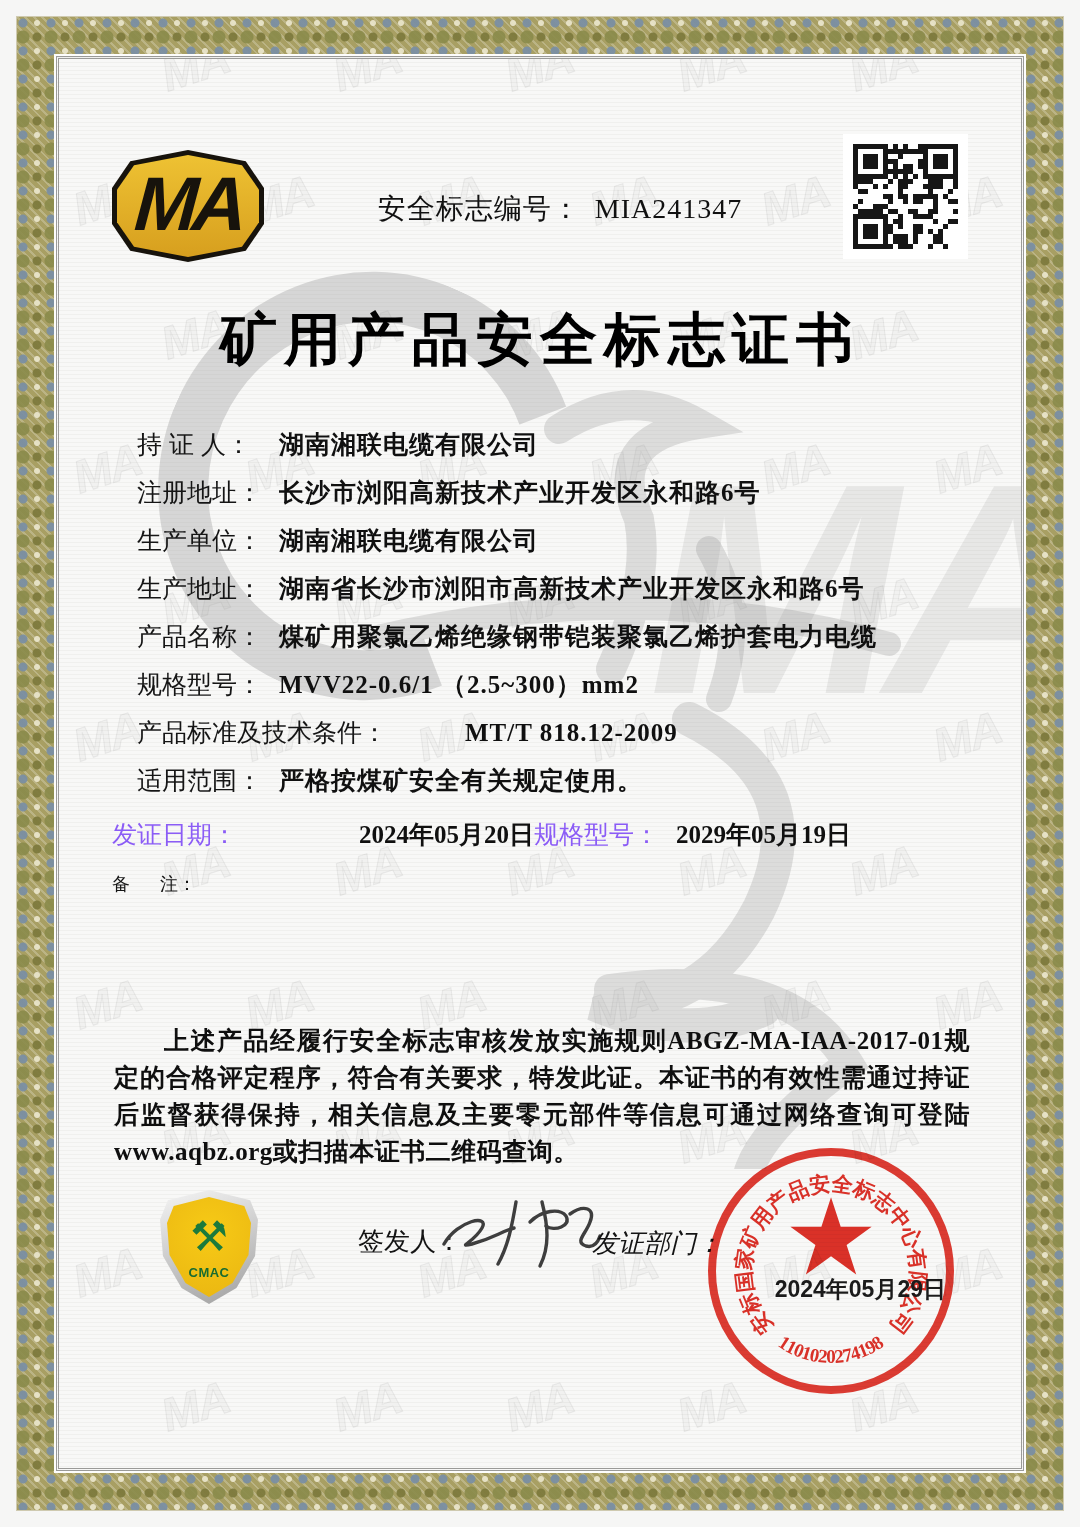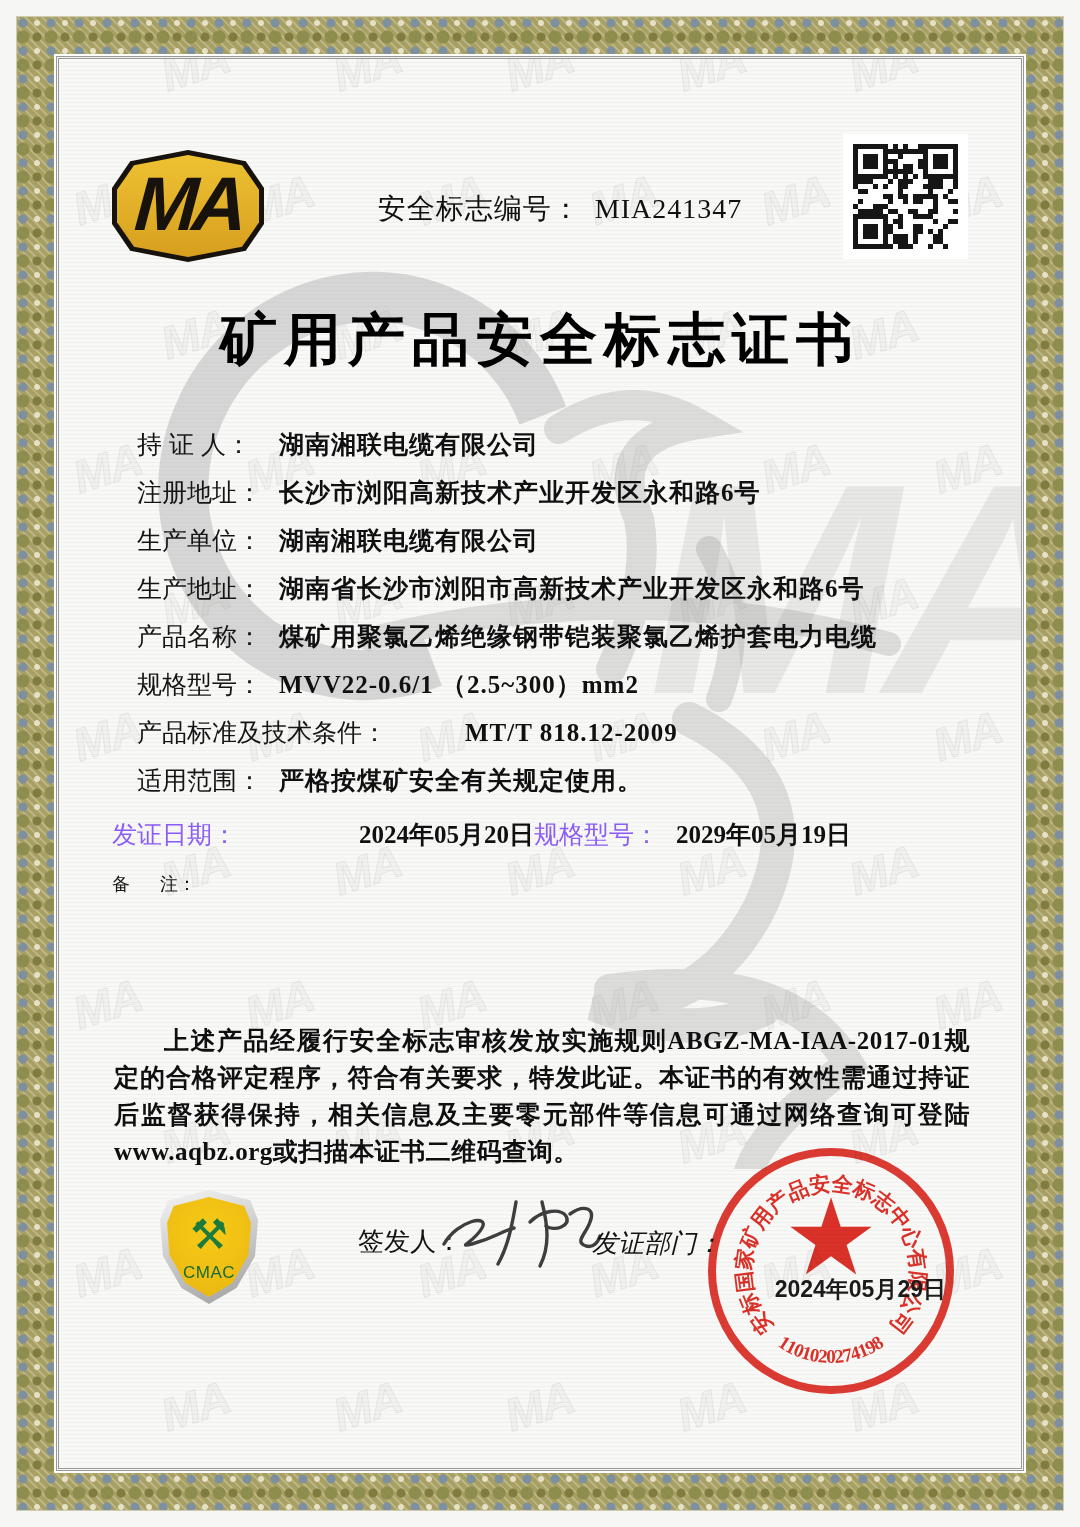--- a/index.html
+++ b/index.html
@@ -76,21 +76,21 @@
 
   
   .cmac{position:absolute;left:160px;top:1190px;width:98px;height:114px;z-index:2;
     background:linear-gradient(160deg,#f5f5f5,#9f9f9f);
     clip-path:polygon(50% 0%,92% 9%,100% 26%,97% 58%,78% 86%,50% 100%,22% 86%,3% 58%,0% 26%,8% 9%);
     display:flex;align-items:center;justify-content:center;}
   .cmac .in{width:84px;height:100px;background:radial-gradient(circle at 50% 35%,#f7ca16,#e9b511);
     clip-path:polygon(50% 0%,92% 9%,100% 26%,97% 58%,78% 86%,50% 100%,22% 86%,3% 58%,0% 26%,8% 9%);
     display:flex;flex-direction:column;align-items:center;justify-content:center;}
   .cmac .emblem{font-size:42px;line-height:1;color:#1c7a3c;transform:translateY(2px);}
-  .cmac .cmac-text{font-size:17px;font-weight:400;color:#176b31;letter-spacing:.5px;margin-top:9px;}
+  .cmac .cmac-text{font-size:13px;font-weight:700;color:#176b31;letter-spacing:.5px;margin-top:9px;}
   .signer-label{position:absolute;left:358px;top:1224px;font-size:26px;color:#141414;z-index:2;}
   .signature{position:absolute;left:436px;top:1186px;z-index:2;}
   .issuer-label{position:absolute;left:592px;top:1226px;font-size:26px;color:#141414;z-index:2;font-style:italic;}
 
   
   .stamp{position:absolute;left:708px;top:1148px;width:230px;height:230px;z-index:3;
     border-radius:50%;border:8px solid rgba(223,39,29,.9);mix-blend-mode:multiply;}
   .stamp .arc span{position:absolute;left:50%;top:50%;width:24px;height:24px;margin:-12px;
     display:flex;align-items:center;justify-content:center;
     color:rgba(223,39,29,.95);font-weight:700;}

